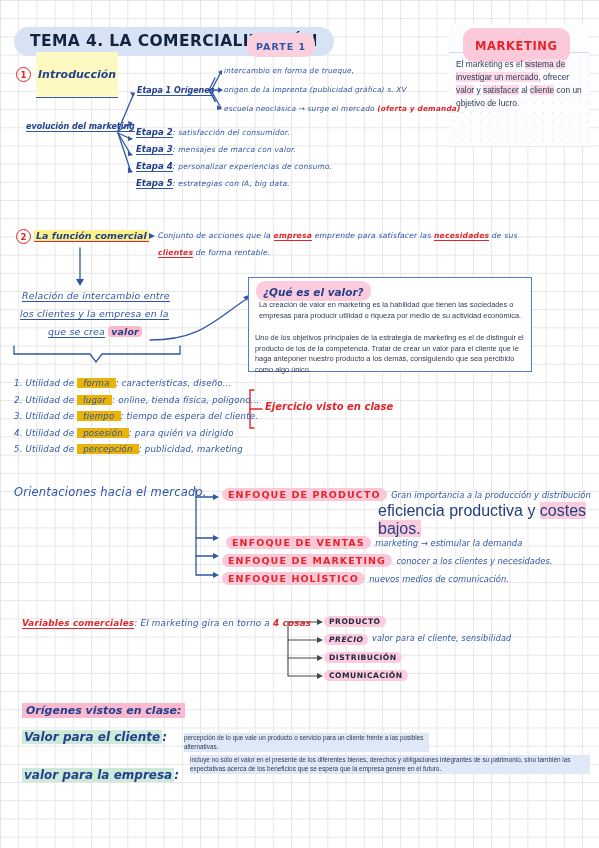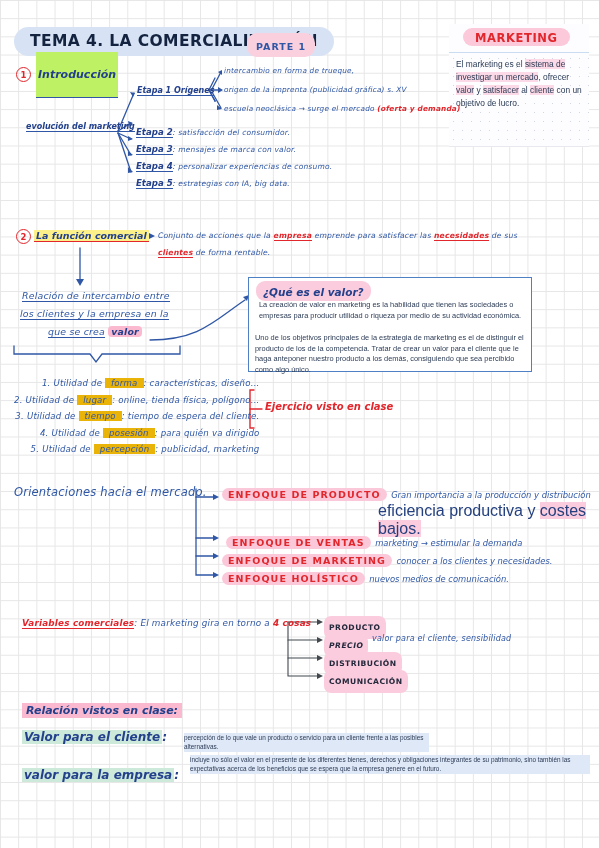--- a/index.html
+++ b/index.html
@@ -11,21 +11,21 @@
       linear-gradient(to bottom, #e6e6e6 1px, transparent 1px);
     background-size:18.2px 18.2px;
     font-family:"Liberation Sans", sans-serif;
     position:relative;
     color:#24407f;
   }
   .page{position:absolute;inset:0;}
   .abs{position:absolute;}
 
   
-  .hw{font-family:"DejaVu Sans", sans-serif;font-style:italic;color:#2f57a6;letter-spacing:.2px;text-align:right;}
+  .hw{font-family:"DejaVu Sans", sans-serif;font-style:italic;color:#2f57a6;letter-spacing:.2px;}
   .hw-b{font-family:"DejaVu Sans", sans-serif;font-weight:bold;font-style:italic;color:#23408c;}
   .hw-red{font-family:"DejaVu Sans", sans-serif;font-style:italic;font-weight:bold;color:#e1262c;}
 
   
   #title-chip{
     left:14px;top:27px;padding:5px 16px 6px 16px;border-radius:16px;
     background:#d7e3f5;
   }
   #title-chip .t{
     font-family:"DejaVu Sans", sans-serif;font-weight:bold;font-size:15.5px;
@@ -35,21 +35,21 @@
     left:247px;top:33px;padding:3px 9px;border-radius:10px;background:#fbd0de;
   }
   #parte-chip .t{font-family:"DejaVu Sans", sans-serif;font-weight:bold;font-size:9.5px;color:#2f57a6;letter-spacing:1px;}
 
   
   #mkt-card{
     left:449px;top:24px;width:140px;height:122px;background:#fdfdff;
     border-bottom:1px solid #e8e8ee;
   }
   #mkt-chip{
-    position:absolute;left:14px;top:4px;padding:0 12px;border-radius:11px;background:#fcc9da;
+    position:absolute;left:14px;top:4px;padding:8px 12px;border-radius:11px;background:#fcc9da;
   }
   #mkt-chip .t{font-family:"DejaVu Sans", sans-serif;font-weight:bold;font-size:11.5px;color:#e1262c;letter-spacing:.6px;}
   #mkt-rule{position:absolute;left:0;top:28px;width:140px;height:1px;background:#c9dcf2;}
   #mkt-dots{
     position:absolute;left:0;top:30px;width:140px;height:92px;
     background-image:radial-gradient(#cfd6e8 0.7px, transparent 0.8px);
     background-size:9px 9px;
   }
   #mkt-body{position:absolute;left:7px;top:34px;width:128px;font-size:8.4px;line-height:13px;color:#2b3b55;}
   .hl-yl{background:#fbf08a;}
@@ -57,21 +57,21 @@
 
   
   .numcirc{
     width:13px;height:13px;border:1.6px solid #e1262c;border-radius:50%;
     color:#e1262c;font-family:"DejaVu Sans", sans-serif;font-size:8.5px;font-weight:bold;
     display:flex;align-items:center;justify-content:center;
   }
 
   
   #s1-title{left:36px;top:68px;font-size:11px;}
-  #s1-title .t{background:#bef264;border-bottom:1.4px solid #2f57a6;padding:16px 2px;}
+  #s1-title .t{background:#fef9c3;border-bottom:1.4px solid #2f57a6;padding:16px 2px;}
 
   .small-hw{font-size:7.3px;line-height:10px;}
 
   
   svg.ink{position:absolute;left:0;top:0;width:599px;height:848px;overflow:visible;pointer-events:none;}
 
   
   #value-box{
     left:248px;top:277px;width:282px;height:93px;
     border:1.2px solid #4f7fc4;background:#ffffff;
@@ -95,21 +95,21 @@
     display:inline-block;background:#fbc8da;padding:1px 6px;border-radius:8px;
     font-family:"DejaVu Sans", sans-serif;font-weight:bold;font-style:normal;color:#e1262c;
     letter-spacing:1.1px;
     text-align:center;
   }
   .enf .desc{font-size:8.4px;color:#2f57a6;font-style:italic;font-family:"DejaVu Sans", sans-serif;}
 
   
   #var-label{left:22px;top:618px;font-size:8.8px;}
   .var-chip{
-    position:absolute;display:inline-block;background:#fbccdd;padding:7px 5px;border-radius:7px;
+    position:absolute;display:inline-block;background:#fbccdd;padding:1px 5px;border-radius:7px;
     font-family:"DejaVu Sans", sans-serif;font-weight:bold;font-style:normal;
     font-size:7.6px;color:#23283c;letter-spacing:.5px;
   }
 
   
   #term-title{left:22px;top:699px;}
   #term-title .t{background:#fbb9cf;padding:1px 4px;font-size:11px;}
   .term-key{position:absolute;font-size:12px;}
   .term-key .t{background:#cde9d9;padding:0 2px;}
   .term-def{position:absolute;font-size:6.4px;line-height:9.4px;color:#2b3b55;background:#dfe8f7;}
@@ -330,21 +330,21 @@
     <span class="hw-red" style="font-size:8.8px;border-bottom:1px solid #e1262c;">Variables comerciales</span><span>: El marketing gira en torno a </span><span class="hw-red" style="font-size:8.8px;">4 cosas</span>
   </div>
 
   <div class="var-chip" style="left:324px;top:616px;">PRODUCTO</div>
   <div class="var-chip" style="left:324px;top:634px;font-style:italic;">PRECIO</div>
   <div class="abs hw" style="left:372px;top:634px;font-size:8px;">valor para el cliente, sensibilidad</div>
   <div class="var-chip" style="left:324px;top:652px;">DISTRIBUCIÓN</div>
   <div class="var-chip" style="left:324px;top:670px;">COMUNICACIÓN</div>
 
   <div class="abs hw-b" id="term-title">
-    <span class="t">Relación vistos en clase:</span>
+    <span class="t">Orígenes vistos en clase:</span>
   </div>
 
   <div class="term-key hw-b" style="left:22px;top:730px;">
     <span class="t">Valor para el cliente</span><span>:</span>
   </div>
   <div class="term-def" style="left:184px;top:733px;width:245px;">percepción de lo que vale un producto o servicio para un cliente frente a las posibles alternativas.</div>
 
   <div class="term-key hw-b" style="left:22px;top:768px;">
     <span class="t">valor para la empresa</span><span>:</span>
   </div>

